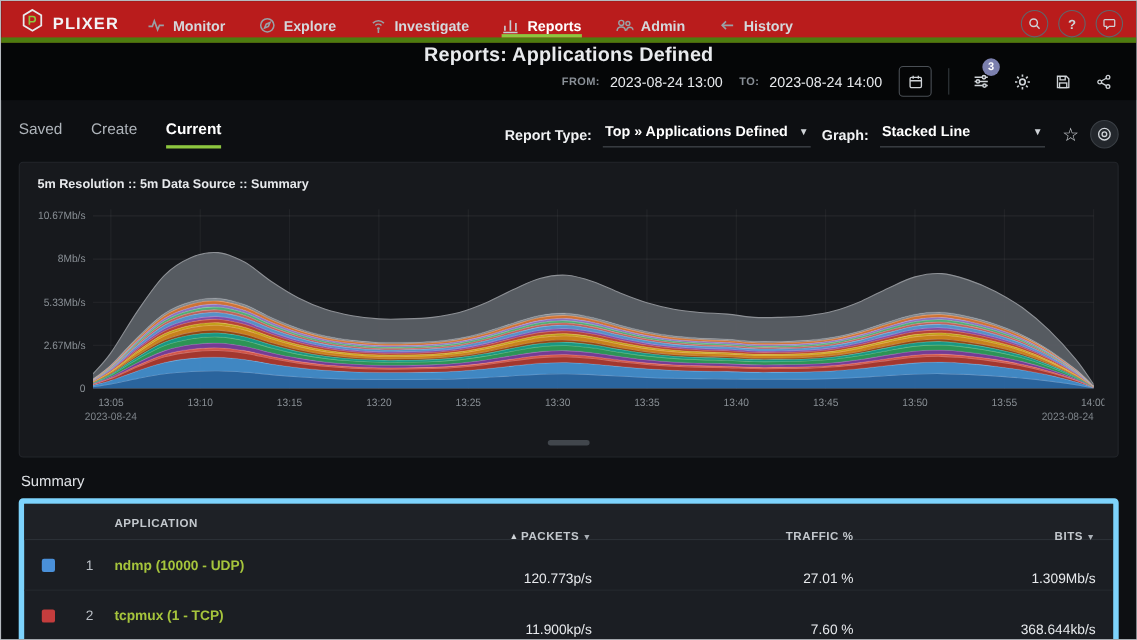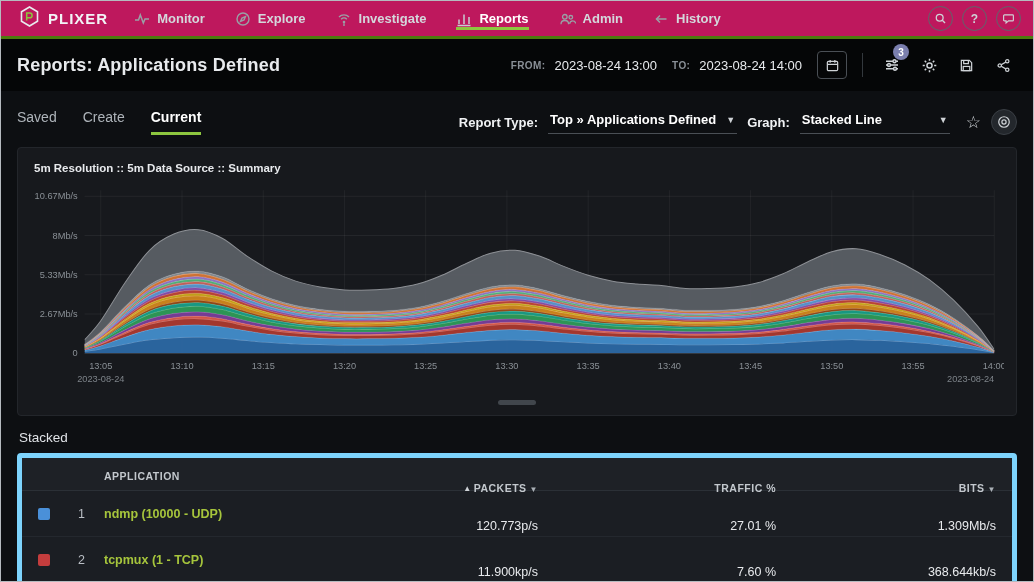--- a/index.html
+++ b/index.html
@@ -11,43 +11,43 @@
   html,body{margin:0;padding:0;}
   body{
     width:1034px;height:582px;overflow:hidden;
     background:#0d0f12;color:#e8eaed;
     font-family:"Liberation Sans",sans-serif;
     border:1px solid #b5babf;
     position:relative;
   }
   
   .topnav{
-    height:38px;background:#be185d;display:flex;align-items:center;
-    padding:0 12px;border-bottom:3px solid #4d7c0f;
+    height:38px;background:#b91c1c;display:flex;align-items:flex-end;
+    padding:0 12px;border-bottom:5px solid #4d7c0f;
   }
   .brand{display:flex;align-items:center;gap:8px;padding:0 26px 0 6px;}
   .brand-name{font-size:15px;font-weight:bold;letter-spacing:1px;color:#f2f4f6;}
   .mainnav{display:flex;align-items:stretch;}
   .nav-item{
     display:flex;align-items:center;gap:7px;margin-right:30px;
     font-size:13px;font-weight:bold;color:#d4d8dc;cursor:pointer;
     border-bottom:3px solid transparent;border-top:3px solid transparent;
   }
   .nav-item.active{color:#fff;border-bottom-color:var(--accent);}
   .nav-item svg{stroke:#9aa0a6;}
   .nav-item.active svg{stroke:#c9cdd2;}
   .nav-actions{margin-left:auto;display:flex;align-items:center;gap:9px;}
   .icon-circle{
     width:25px;height:25px;border:1px solid #60656b;border-radius:50%;
     display:flex;align-items:center;justify-content:center;color:#cfd3d7;cursor:pointer;
     font-size:12px;font-weight:bold;
   }
   
   .pagehead{
-    height:52px;background:#050607;display:flex;align-items:center;padding:0 16px;
+    height:52px;background:#050607;display:flex;align-items:center;padding:0 16px;flex-direction:column;
   }
   .page-title{font-size:18px;font-weight:bold;margin:0;letter-spacing:.2px;}
   .rangebar{margin-left:auto;display:flex;align-items:center;gap:9px;}
   .range-lbl{font-size:10px;font-weight:bold;color:#8a9097;letter-spacing:.4px;}
   .range-val{font-size:13px;color:#e8eaed;margin-right:6px;}
   .btn-square{
     width:30px;height:28px;border:1px solid #4a4f55;border-radius:4px;
     display:flex;align-items:center;justify-content:center;color:#cfd3d7;cursor:pointer;background:transparent;
   }
   .vdiv{width:1px;height:24px;background:#33383d;margin:0 6px;}
@@ -345,21 +345,21 @@
         <path d="M56.0 159.6C58.8 157.6 65.7 153.6 72.7 147.5C79.6 141.5 89.4 130.8 97.7 123.3C106.0 115.9 114.4 108.0 122.7 102.8C131.1 97.7 139.4 94.8 147.7 92.6C156.1 90.4 164.4 89.3 172.8 89.8C181.1 90.3 189.4 92.6 197.8 95.4C206.1 98.2 214.4 103.1 222.8 106.6C231.1 110.0 239.5 113.2 247.8 115.9C256.1 118.5 264.5 120.7 272.8 122.4C281.2 124.1 289.5 125.2 297.8 126.1C306.2 127.0 314.5 127.7 322.9 128.0C331.2 128.3 339.5 128.1 347.9 128.0C356.2 127.8 364.6 127.7 372.9 127.0C381.2 126.4 389.6 125.6 397.9 124.2C406.3 122.8 414.6 120.8 422.9 118.7C431.3 116.5 439.6 113.5 447.9 111.2C456.3 108.9 464.6 106.1 473.0 104.7C481.3 103.3 489.6 102.5 498.0 102.8C506.3 103.1 514.7 104.9 523.0 106.6C531.3 108.3 539.7 111.1 548.0 113.1C556.4 115.1 564.7 117.1 573.0 118.7C581.4 120.2 589.7 121.5 598.1 122.4C606.4 123.3 614.7 123.8 623.1 124.2C631.4 124.7 639.8 124.7 648.1 125.2C656.4 125.6 664.8 126.7 673.1 127.0C681.4 127.3 689.8 127.2 698.1 127.0C706.5 126.9 714.8 126.7 723.1 126.1C731.5 125.5 739.8 124.7 748.2 123.3C756.5 121.9 764.8 119.9 773.2 117.7C781.5 115.6 789.9 112.6 798.2 110.3C806.5 108.0 814.9 105.2 823.2 103.8C831.6 102.4 839.9 101.6 848.2 101.9C856.6 102.2 864.9 103.9 873.3 105.6C881.6 107.3 889.9 109.5 898.3 112.1C906.6 114.8 914.9 117.7 923.3 121.5C931.6 125.2 940.0 129.5 948.3 134.5C956.6 139.5 966.4 146.0 973.3 151.2C980.3 156.4 987.2 163.3 990.0 165.7" fill="none" stroke="rgb(231,162,114)" stroke-width="1"></path>
         <path d="M56.0 159.4C58.8 157.3 65.7 153.1 72.7 146.9C79.6 140.6 89.4 129.6 97.7 121.9C106.0 114.3 114.4 106.1 122.7 100.8C131.1 95.5 139.4 92.5 147.7 90.3C156.1 88.0 164.4 86.9 172.8 87.4C181.1 87.9 189.4 90.3 197.8 93.1C206.1 96.0 214.4 101.1 222.8 104.7C231.1 108.2 239.5 111.5 247.8 114.3C256.1 117.0 264.5 119.2 272.8 121.0C281.2 122.7 289.5 123.8 297.8 124.8C306.2 125.8 314.5 126.4 322.9 126.7C331.2 127.0 339.5 126.9 347.9 126.7C356.2 126.6 364.6 126.4 372.9 125.8C381.2 125.1 389.6 124.3 397.9 122.9C406.3 121.5 414.6 119.4 422.9 117.1C431.3 114.9 439.6 111.9 447.9 109.5C456.3 107.1 464.6 104.2 473.0 102.7C481.3 101.3 489.6 100.5 498.0 100.8C506.3 101.1 514.7 102.9 523.0 104.7C531.3 106.4 539.7 109.3 548.0 111.4C556.4 113.5 564.7 115.5 573.0 117.1C581.4 118.7 589.7 120.0 598.1 121.0C606.4 121.9 614.7 122.4 623.1 122.9C631.4 123.4 639.8 123.4 648.1 123.8C656.4 124.3 664.8 125.4 673.1 125.8C681.4 126.1 689.8 125.9 698.1 125.8C706.5 125.6 714.8 125.4 723.1 124.8C731.5 124.2 739.8 123.4 748.2 121.9C756.5 120.5 764.8 118.4 773.2 116.2C781.5 113.9 789.9 110.9 798.2 108.5C806.5 106.1 814.9 103.2 823.2 101.8C831.6 100.3 839.9 99.5 848.2 99.9C856.6 100.2 864.9 101.9 873.3 103.7C881.6 105.5 889.9 107.7 898.3 110.4C906.6 113.1 914.9 116.2 923.3 120.0C931.6 123.8 940.0 128.3 948.3 133.4C956.6 138.6 966.4 145.4 973.3 150.7C980.3 156.1 987.2 163.1 990.0 165.6L990.0 165.7C987.2 163.3 980.3 156.4 973.3 151.2C966.4 146.0 956.6 139.5 948.3 134.5C940.0 129.5 931.6 125.2 923.3 121.5C914.9 117.7 906.6 114.8 898.3 112.1C889.9 109.5 881.6 107.3 873.3 105.6C864.9 103.9 856.6 102.2 848.2 101.9C839.9 101.6 831.6 102.4 823.2 103.8C814.9 105.2 806.5 108.0 798.2 110.3C789.9 112.6 781.5 115.6 773.2 117.7C764.8 119.9 756.5 121.9 748.2 123.3C739.8 124.7 731.5 125.5 723.1 126.1C714.8 126.7 706.5 126.9 698.1 127.0C689.8 127.2 681.4 127.3 673.1 127.0C664.8 126.7 656.4 125.6 648.1 125.2C639.8 124.7 631.4 124.7 623.1 124.2C614.7 123.8 606.4 123.3 598.1 122.4C589.7 121.5 581.4 120.2 573.0 118.7C564.7 117.1 556.4 115.1 548.0 113.1C539.7 111.1 531.3 108.3 523.0 106.6C514.7 104.9 506.3 103.1 498.0 102.8C489.6 102.5 481.3 103.3 473.0 104.7C464.6 106.1 456.3 108.9 447.9 111.2C439.6 113.5 431.3 116.5 422.9 118.7C414.6 120.8 406.3 122.8 397.9 124.2C389.6 125.6 381.2 126.4 372.9 127.0C364.6 127.7 356.2 127.8 347.9 128.0C339.5 128.1 331.2 128.3 322.9 128.0C314.5 127.7 306.2 127.0 297.8 126.1C289.5 125.2 281.2 124.1 272.8 122.4C264.5 120.7 256.1 118.5 247.8 115.9C239.5 113.2 231.1 110.0 222.8 106.6C214.4 103.1 206.1 98.2 197.8 95.4C189.4 92.6 181.1 90.3 172.8 89.8C164.4 89.3 156.1 90.4 147.7 92.6C139.4 94.8 131.1 97.7 122.7 102.8C114.4 108.0 106.0 115.9 97.7 123.3C89.4 130.8 79.6 141.5 72.7 147.5C65.7 153.6 58.8 157.6 56.0 159.6Z" fill="#8b9198" fill-opacity="0.92"></path>
         <path d="M56.0 159.4C58.8 157.3 65.7 153.1 72.7 146.9C79.6 140.6 89.4 129.6 97.7 121.9C106.0 114.3 114.4 106.1 122.7 100.8C131.1 95.5 139.4 92.5 147.7 90.3C156.1 88.0 164.4 86.9 172.8 87.4C181.1 87.9 189.4 90.3 197.8 93.1C206.1 96.0 214.4 101.1 222.8 104.7C231.1 108.2 239.5 111.5 247.8 114.3C256.1 117.0 264.5 119.2 272.8 121.0C281.2 122.7 289.5 123.8 297.8 124.8C306.2 125.8 314.5 126.4 322.9 126.7C331.2 127.0 339.5 126.9 347.9 126.7C356.2 126.6 364.6 126.4 372.9 125.8C381.2 125.1 389.6 124.3 397.9 122.9C406.3 121.5 414.6 119.4 422.9 117.1C431.3 114.9 439.6 111.9 447.9 109.5C456.3 107.1 464.6 104.2 473.0 102.7C481.3 101.3 489.6 100.5 498.0 100.8C506.3 101.1 514.7 102.9 523.0 104.7C531.3 106.4 539.7 109.3 548.0 111.4C556.4 113.5 564.7 115.5 573.0 117.1C581.4 118.7 589.7 120.0 598.1 121.0C606.4 121.9 614.7 122.4 623.1 122.9C631.4 123.4 639.8 123.4 648.1 123.8C656.4 124.3 664.8 125.4 673.1 125.8C681.4 126.1 689.8 125.9 698.1 125.8C706.5 125.6 714.8 125.4 723.1 124.8C731.5 124.2 739.8 123.4 748.2 121.9C756.5 120.5 764.8 118.4 773.2 116.2C781.5 113.9 789.9 110.9 798.2 108.5C806.5 106.1 814.9 103.2 823.2 101.8C831.6 100.3 839.9 99.5 848.2 99.9C856.6 100.2 864.9 101.9 873.3 103.7C881.6 105.5 889.9 107.7 898.3 110.4C906.6 113.1 914.9 116.2 923.3 120.0C931.6 123.8 940.0 128.3 948.3 133.4C956.6 138.6 966.4 145.4 973.3 150.7C980.3 156.1 987.2 163.1 990.0 165.6" fill="none" stroke="rgb(174,178,183)" stroke-width="1"></path>
         <path d="M56.0 155.0C58.8 151.9 65.7 145.6 72.7 136.2C79.6 126.9 89.4 110.3 97.7 98.7C106.0 87.2 114.4 74.9 122.7 67.0C131.1 59.0 139.4 54.5 147.7 51.1C156.1 47.7 164.4 46.0 172.8 46.8C181.1 47.5 189.4 51.1 197.8 55.4C206.1 59.8 214.4 67.5 222.8 72.7C231.1 78.0 239.5 83.1 247.8 87.2C256.1 91.3 264.5 94.6 272.8 97.3C281.2 99.9 289.5 101.6 297.8 103.1C306.2 104.5 314.5 105.5 322.9 105.9C331.2 106.4 339.5 106.2 347.9 105.9C356.2 105.7 364.6 105.5 372.9 104.5C381.2 103.5 389.6 102.3 397.9 100.2C406.3 98.0 414.6 94.9 422.9 91.5C431.3 88.1 439.6 83.6 447.9 80.0C456.3 76.4 464.6 72.0 473.0 69.9C481.3 67.7 489.6 66.5 498.0 67.0C506.3 67.5 514.7 70.1 523.0 72.7C531.3 75.4 539.7 79.7 548.0 82.8C556.4 86.0 564.7 89.1 573.0 91.5C581.4 93.9 589.7 95.8 598.1 97.3C606.4 98.7 614.7 99.4 623.1 100.2C631.4 100.9 639.8 100.9 648.1 101.6C656.4 102.3 664.8 104.0 673.1 104.5C681.4 105.0 689.8 104.7 698.1 104.5C706.5 104.3 714.8 104.0 723.1 103.1C731.5 102.1 739.8 100.9 748.2 98.7C756.5 96.6 764.8 93.4 773.2 90.1C781.5 86.7 789.9 82.1 798.2 78.5C806.5 74.9 814.9 70.6 823.2 68.4C831.6 66.2 839.9 65.0 848.2 65.5C856.6 66.0 864.9 68.7 873.3 71.3C881.6 73.9 889.9 77.3 898.3 81.4C906.6 85.5 914.9 90.1 923.3 95.8C931.6 101.6 940.0 108.3 948.3 116.0C956.6 123.7 966.4 134.0 973.3 142.0C980.3 150.1 987.2 160.7 990.0 164.4L990.0 165.6C987.2 163.1 980.3 156.1 973.3 150.7C966.4 145.4 956.6 138.6 948.3 133.4C940.0 128.3 931.6 123.8 923.3 120.0C914.9 116.2 906.6 113.1 898.3 110.4C889.9 107.7 881.6 105.5 873.3 103.7C864.9 101.9 856.6 100.2 848.2 99.9C839.9 99.5 831.6 100.3 823.2 101.8C814.9 103.2 806.5 106.1 798.2 108.5C789.9 110.9 781.5 113.9 773.2 116.2C764.8 118.4 756.5 120.5 748.2 121.9C739.8 123.4 731.5 124.2 723.1 124.8C714.8 125.4 706.5 125.6 698.1 125.8C689.8 125.9 681.4 126.1 673.1 125.8C664.8 125.4 656.4 124.3 648.1 123.8C639.8 123.4 631.4 123.4 623.1 122.9C614.7 122.4 606.4 121.9 598.1 121.0C589.7 120.0 581.4 118.7 573.0 117.1C564.7 115.5 556.4 113.5 548.0 111.4C539.7 109.3 531.3 106.4 523.0 104.7C514.7 102.9 506.3 101.1 498.0 100.8C489.6 100.5 481.3 101.3 473.0 102.7C464.6 104.2 456.3 107.1 447.9 109.5C439.6 111.9 431.3 114.9 422.9 117.1C414.6 119.4 406.3 121.5 397.9 122.9C389.6 124.3 381.2 125.1 372.9 125.8C364.6 126.4 356.2 126.6 347.9 126.7C339.5 126.9 331.2 127.0 322.9 126.7C314.5 126.4 306.2 125.8 297.8 124.8C289.5 123.8 281.2 122.7 272.8 121.0C264.5 119.2 256.1 117.0 247.8 114.3C239.5 111.5 231.1 108.2 222.8 104.7C214.4 101.1 206.1 96.0 197.8 93.1C189.4 90.3 181.1 87.9 172.8 87.4C164.4 86.9 156.1 88.0 147.7 90.3C139.4 92.5 131.1 95.5 122.7 100.8C114.4 106.1 106.0 114.3 97.7 121.9C89.4 129.6 79.6 140.6 72.7 146.9C65.7 153.1 58.8 157.3 56.0 159.4Z" fill="#5c6167" fill-opacity="0.92"></path>
         <path d="M56.0 155.0C58.8 151.9 65.7 145.6 72.7 136.2C79.6 126.9 89.4 110.3 97.7 98.7C106.0 87.2 114.4 74.9 122.7 67.0C131.1 59.0 139.4 54.5 147.7 51.1C156.1 47.7 164.4 46.0 172.8 46.8C181.1 47.5 189.4 51.1 197.8 55.4C206.1 59.8 214.4 67.5 222.8 72.7C231.1 78.0 239.5 83.1 247.8 87.2C256.1 91.3 264.5 94.6 272.8 97.3C281.2 99.9 289.5 101.6 297.8 103.1C306.2 104.5 314.5 105.5 322.9 105.9C331.2 106.4 339.5 106.2 347.9 105.9C356.2 105.7 364.6 105.5 372.9 104.5C381.2 103.5 389.6 102.3 397.9 100.2C406.3 98.0 414.6 94.9 422.9 91.5C431.3 88.1 439.6 83.6 447.9 80.0C456.3 76.4 464.6 72.0 473.0 69.9C481.3 67.7 489.6 66.5 498.0 67.0C506.3 67.5 514.7 70.1 523.0 72.7C531.3 75.4 539.7 79.7 548.0 82.8C556.4 86.0 564.7 89.1 573.0 91.5C581.4 93.9 589.7 95.8 598.1 97.3C606.4 98.7 614.7 99.4 623.1 100.2C631.4 100.9 639.8 100.9 648.1 101.6C656.4 102.3 664.8 104.0 673.1 104.5C681.4 105.0 689.8 104.7 698.1 104.5C706.5 104.3 714.8 104.0 723.1 103.1C731.5 102.1 739.8 100.9 748.2 98.7C756.5 96.6 764.8 93.4 773.2 90.1C781.5 86.7 789.9 82.1 798.2 78.5C806.5 74.9 814.9 70.6 823.2 68.4C831.6 66.2 839.9 65.0 848.2 65.5C856.6 66.0 864.9 68.7 873.3 71.3C881.6 73.9 889.9 77.3 898.3 81.4C906.6 85.5 914.9 90.1 923.3 95.8C931.6 101.6 940.0 108.3 948.3 116.0C956.6 123.7 966.4 134.0 973.3 142.0C980.3 150.1 987.2 160.7 990.0 164.4" fill="none" stroke="rgb(141,144,149)" stroke-width="1"></path>
       </g>
     </svg>
   <div class="scroll-pill"></div>
 </div>
 
-<div class="results-label">Stacked</div>
+<div class="results-label">Summary</div>
 
 <div class="table-card">
   <div class="thead">
     <span></span>
     <span></span>
     <span class="th">APPLICATION</span>
     <span class="th num"><span class="sort-asc">▲</span><span>PACKETS</span><span class="col-caret">▼</span></span>
     <span class="th num">TRAFFIC %</span>
     <span class="th num"><span>BITS</span><span class="col-caret">▼</span></span>
   </div>

